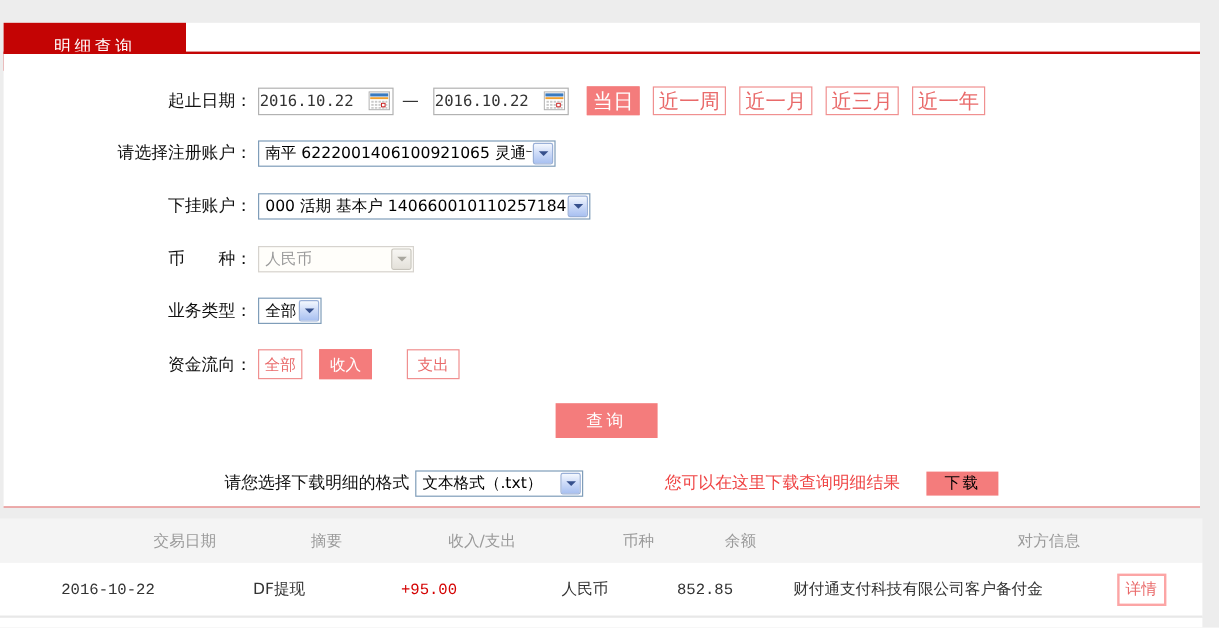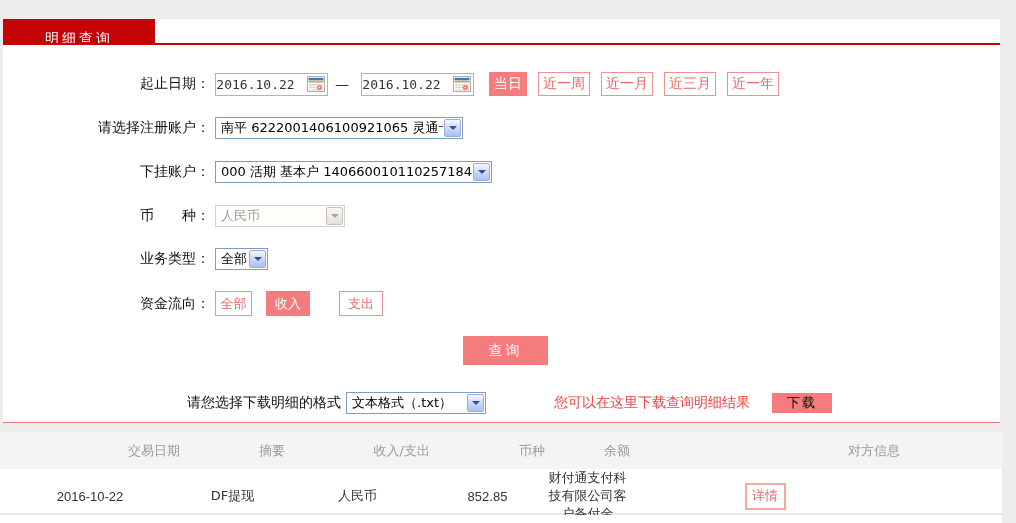--- a/index.html
+++ b/index.html
@@ -25,21 +25,21 @@
     display:flex; align-items:center; cursor:text;gap:12px;
   }
   .date-text { flex:1; text-align:center; font-family:"DejaVu Sans Mono", monospace; font-size:13px; color:#333; }
   .cal { width:18px; height:16px; margin-right:2px; flex:none; cursor:pointer; }
   .dash { width:28px; text-align:center; color:#333; font-size:14px; }
 
   
   .qbtn {
     height:24px; padding:0 4px; min-width:34px; margin-left:11px;
     display:flex; align-items:center; justify-content:center;
-    font-size:14px; cursor:pointer; background:#fff; color:#e96a6a; border:1px solid #f09090;
+    font-size:17px; cursor:pointer; background:#fff; color:#e96a6a; border:1px solid #f09090;
   }
   .qbtn.active { background:#f47c7c; color:#fff; border-color:#f47c7c; }
   .qbtn.first { margin-left:15px; }
 
   
   .xp-select {
     margin-left:5px; height:22px; border:1px solid #7f9db9; background:#fff;
     display:flex; align-items:center; font-size:13px; color:#000; cursor:pointer;
   }
   .xp-select .val { flex:1; padding-left:5px; white-space:nowrap; overflow:hidden; }
@@ -93,21 +93,21 @@
   .table-header {
     position:absolute; left:0; top:432px; width:1002px; height:37px;
     background:#f4f4f4; color:#9a9a9a; font-size:13px;
   }
   .table-header > div { text-align:right; }
   .table-row {
     position:absolute; left:0; top:469px; width:1002px; height:45px;
     background:#fff; border-bottom:1px solid #e3e3e3; font-size:13px; color:#333;
   }
   .table-row > div { text-align:center; }
-  .mono { font-family:Liberation Sans, sans-serif; }
+  .mono { font-family:Liberation Mono, monospace; }
   .amount { color:#d40000; }
   .detail-btn {
     width:41px; height:27px; margin:0 auto; background:#fff;
     border:2px solid #fca5a5; color:#e96a6a; font-size:13px;
     display:flex; align-items:center; justify-content:center; cursor:pointer;
   }
   .table-footer { position:absolute; left:0; top:515px; width:1002px; height:8px; background:#fff; }
 </style>
 </head>
 <body>
@@ -258,20 +258,21 @@
   <div>收入/支出</div>
   <div>币种</div>
   <div>余额</div>
   <div>对方信息</div>
   <div></div>
 </div>
 
 <div class="table-row grid-cols">
   <div class="mono">2016-10-22</div>
   <div>DF提现</div>
+  <div class="mono amount">+95.00</div>
   <div>人民币</div>
   <div class="mono">852.85</div>
   <div>财付通支付科技有限公司客户备付金</div>
   <div>
     <div class="detail-btn">详情</div>
   </div>
 </div>
 
 <div class="table-footer"></div>
 

